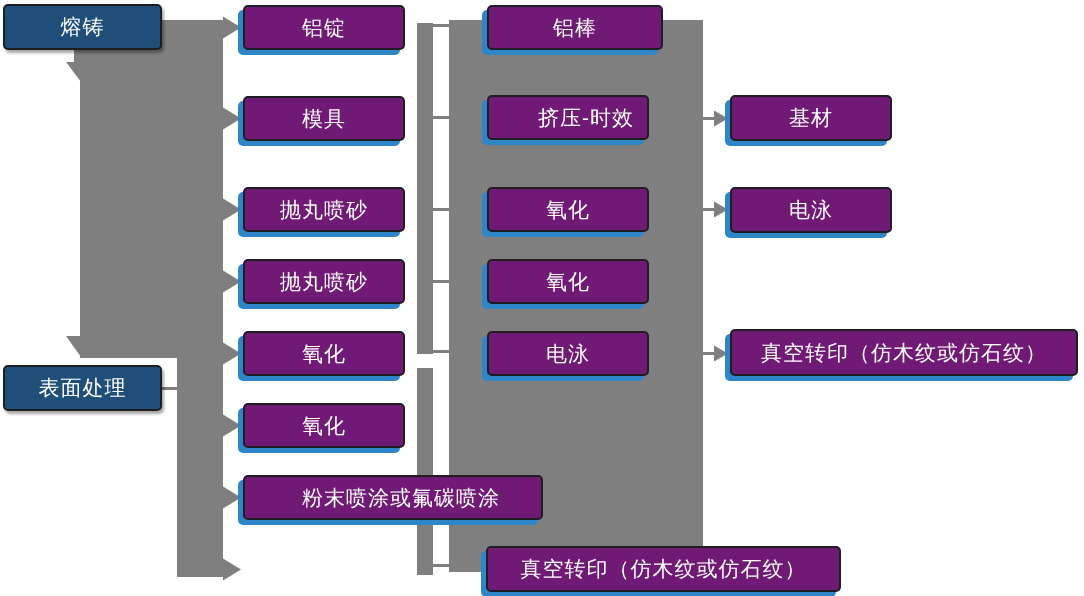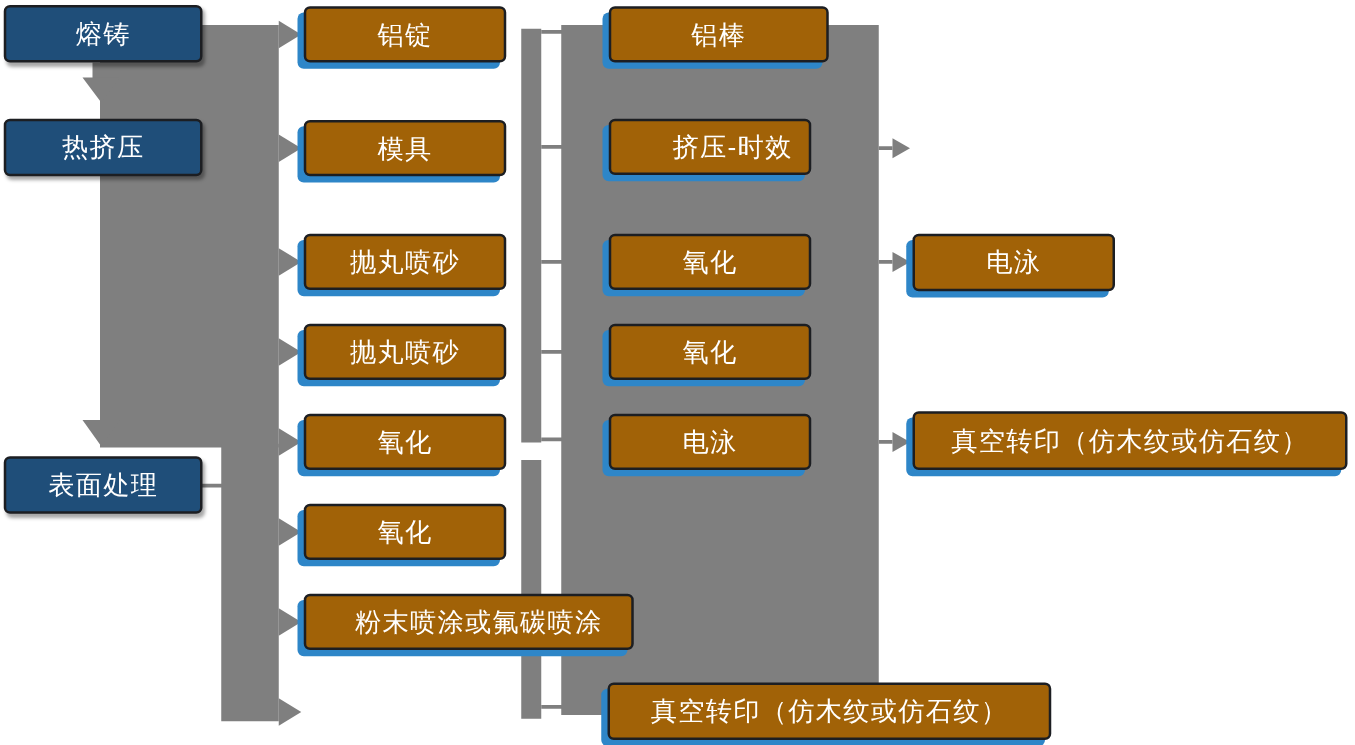--- a/index.html
+++ b/index.html
@@ -16,21 +16,21 @@
     display:flex;align-items:center;justify-content:center;
     box-sizing:border-box;
     color:#ffffff;
     font-size:21px;
     letter-spacing:1px;
     border:2px solid #1c1e22;
     border-radius:5px;
     white-space:nowrap;
   }
   .node.light{
-    background:#a16207;
+    background:#701a75;
     box-shadow:-5px 5px 0 #2e86c8;
   }
   .node.dark{
     background:#1f4e79;
     box-shadow:2px 3px 3px rgba(0,0,0,0.35);
   }
 </style>
 </head>
 <body>
 
@@ -74,34 +74,34 @@
       <rect x="703" y="117" width="11" height="3"></rect>
       <polygon points="714,110.5 714,126.5 728,118.5"></polygon>
       <rect x="703" y="208" width="11" height="3"></rect>
       <polygon points="714,201.5 714,217.5 728,209.5"></polygon>
       <rect x="703" y="352" width="11" height="3"></rect>
       <polygon points="714,345.5 714,361.5 728,353.5"></polygon>
     </g>
   </svg>
 
   <div class="node dark" style="left:3px;top:4px;width:159px;height:46px;">熔铸</div>
-  <div class="node dark" style="left:3px;top:95px;width:159px;height:46px;">热挤压</div>
   <div class="node dark" style="left:3px;top:365px;width:159px;height:46px;font-family:Liberation Serif, serif;">表面处理</div>
 
   <div class="node light" style="left:243px;top:5px;width:162px;height:45px;">铝锭</div>
   <div class="node light" style="left:243px;top:96px;width:162px;height:45px;">模具</div>
   <div class="node light" style="left:243px;top:187px;width:162px;height:45px;">抛丸喷砂</div>
   <div class="node light" style="left:243px;top:259px;width:162px;height:45px;">抛丸喷砂</div>
   <div class="node light" style="left:243px;top:331px;width:162px;height:45px;">氧化</div>
   <div class="node light" style="left:243px;top:403px;width:162px;height:45px;">氧化</div>
-  <div class="node light" style="left:243px;top:475px;width:264px;height:45px;padding-left:16px;">粉末喷涂或氟碳喷涂</div>
+  <div class="node light" style="left:243px;top:475px;width:300px;height:45px;padding-left:16px;">粉末喷涂或氟碳喷涂</div>
 
   <div class="node light" style="left:487px;top:5px;width:176px;height:45px;">铝棒</div>
   <div class="node light" style="left:487px;top:95px;width:162px;height:45px;padding-left:36px;">挤压-时效</div>
   <div class="node light" style="left:487px;top:187px;width:162px;height:45px;">氧化</div>
   <div class="node light" style="left:487px;top:259px;width:162px;height:45px;">氧化</div>
   <div class="node light" style="left:487px;top:331px;width:162px;height:45px;">电泳</div>
   <div class="node light" style="left:486px;top:546px;width:355px;height:46px;">真空转印（仿木纹或仿石纹）</div>
 
+  <div class="node light" style="left:730px;top:95px;width:162px;height:46px;">基材</div>
   <div class="node light" style="left:730px;top:187px;width:162px;height:46px;">电泳</div>
   <div class="node light" style="left:730px;top:329px;width:348px;height:47px;">真空转印（仿木纹或仿石纹）</div>
 
 </div>
 
 </body></html>

